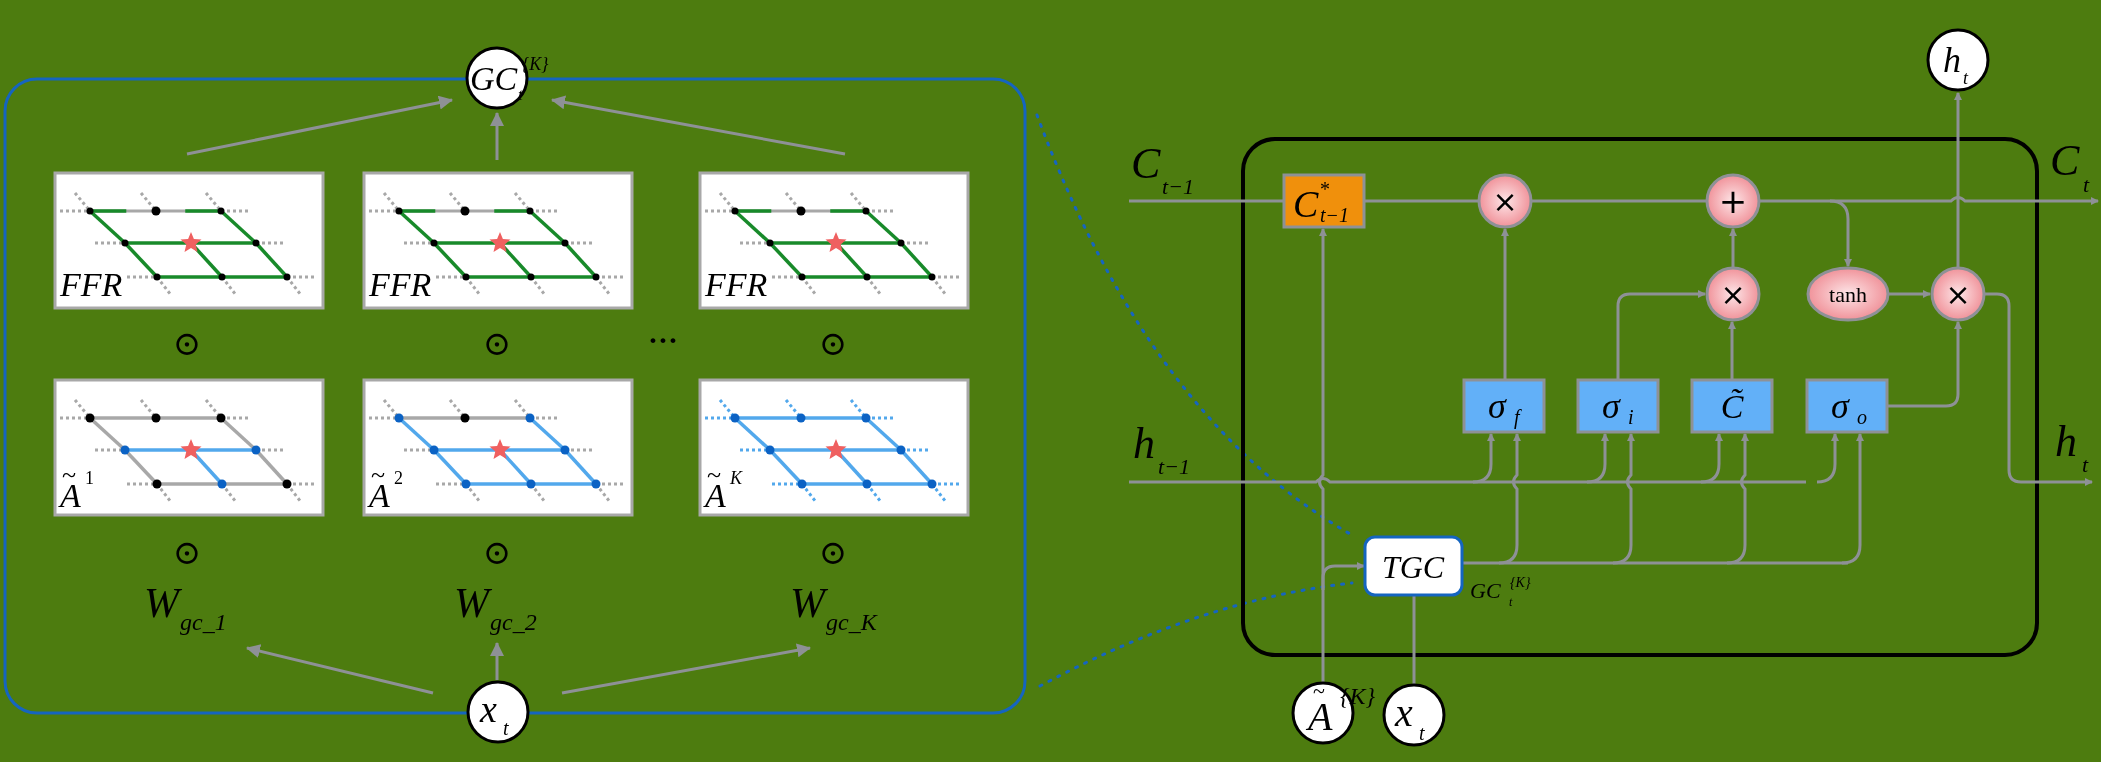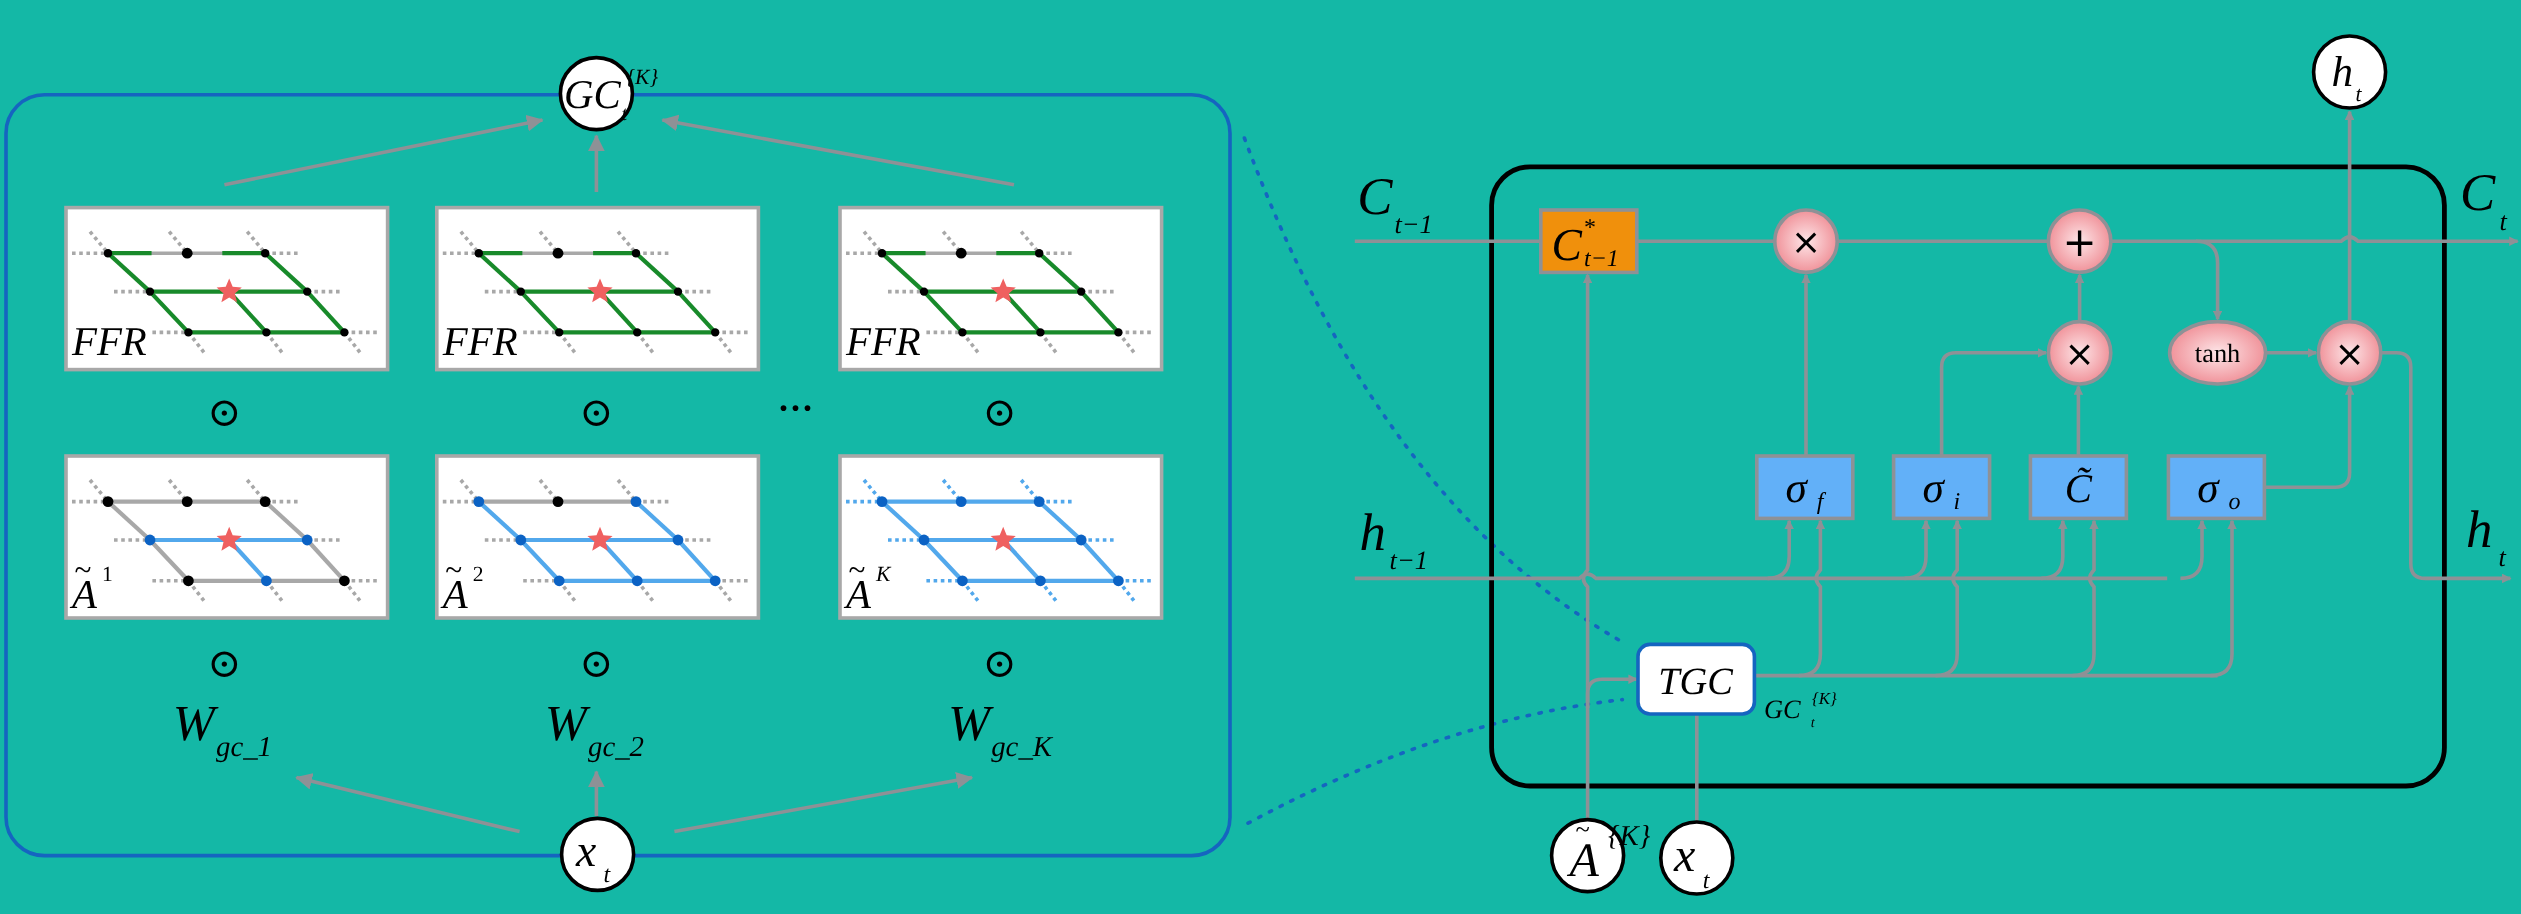--- a/index.html
+++ b/index.html
@@ -1,16 +1,16 @@
 <!DOCTYPE html>
 <html><head>
 <meta charset="utf-8">
 <style>
   html, body { margin:0; padding:0; background:#ffffff; }
-  #stage { position:relative; width:2101px; height:762px; overflow:hidden; background:#14b8a6; }
+  #stage { position:relative; width:2101px; height:762px; overflow:hidden; background:#4d7c0f; }
   svg { position:absolute; left:0; top:0; }
   .math { font-family:"Liberation Serif","DejaVu Serif",serif; font-style:italic; fill:#000; }
   .upright { font-family:"Liberation Serif","DejaVu Serif",serif; font-style:normal; fill:#000; }
   .sans { font-family:"DejaVu Sans","Liberation Sans",sans-serif; fill:#000; }
 </style>
 </head>
 <body>
 
 <div id="stage">
 <svg id="svg" width="2101" height="762" viewBox="0 0 2101 762" xmlns="http://www.w3.org/2000/svg">

